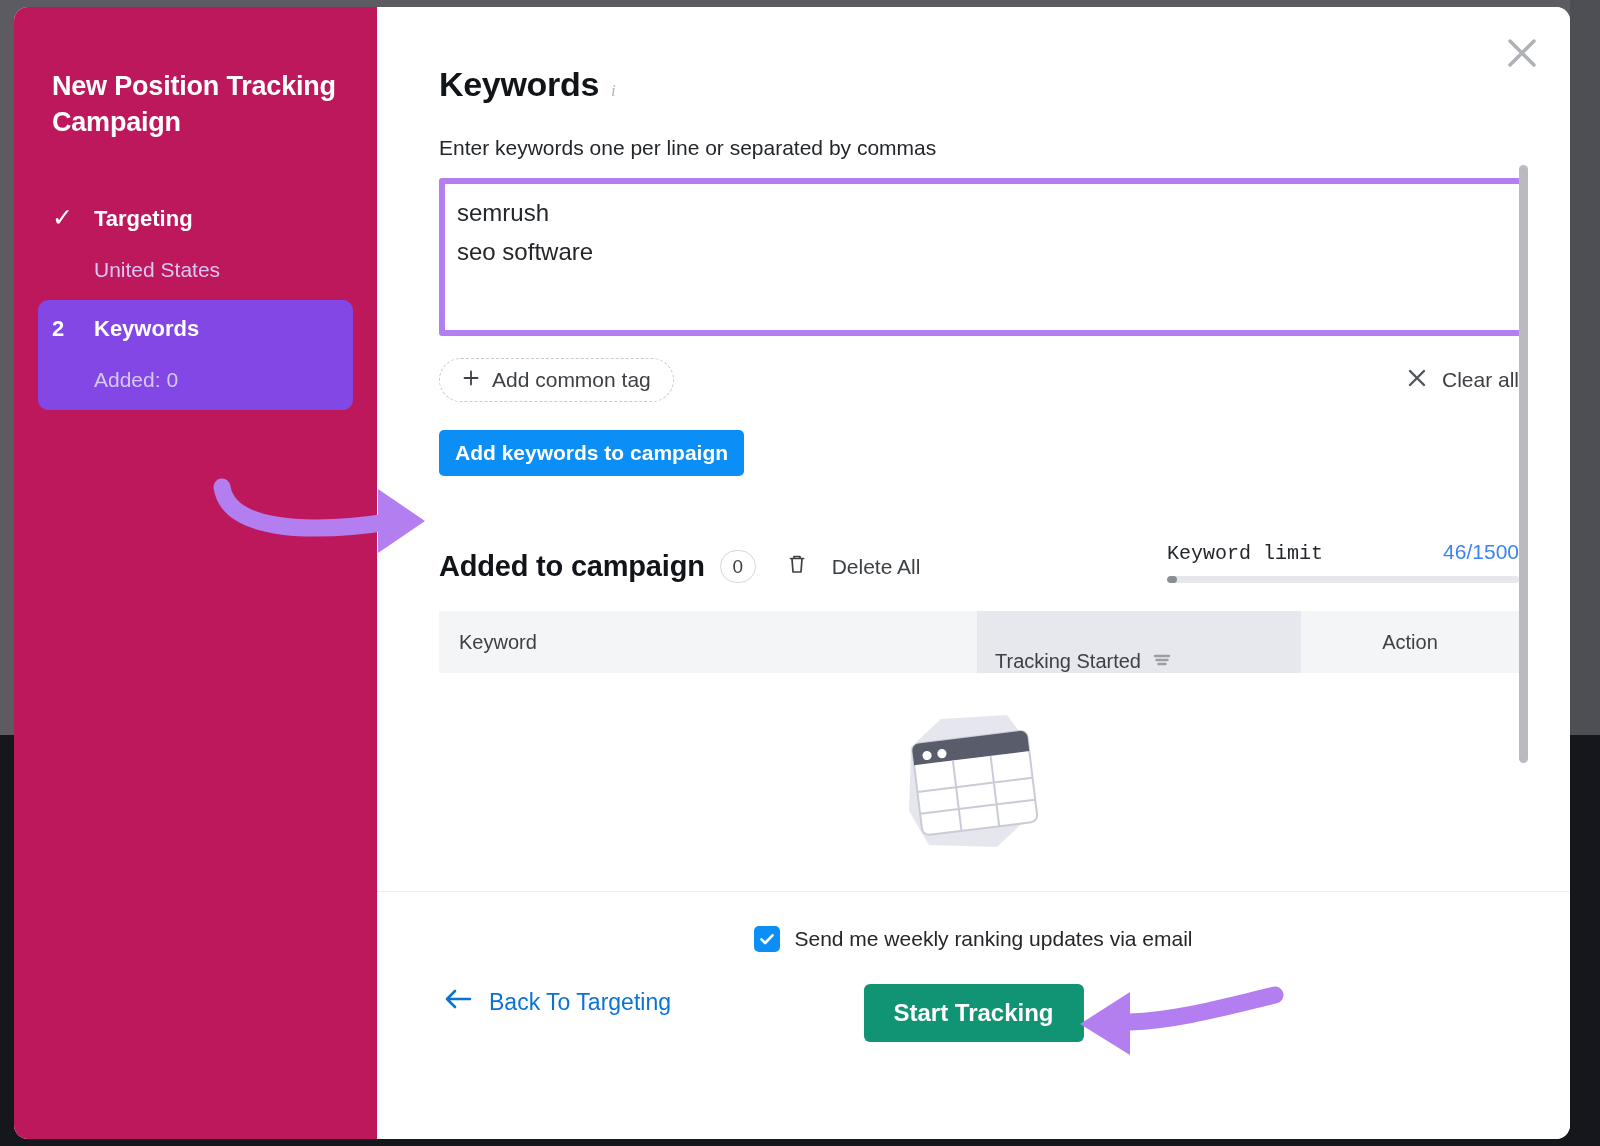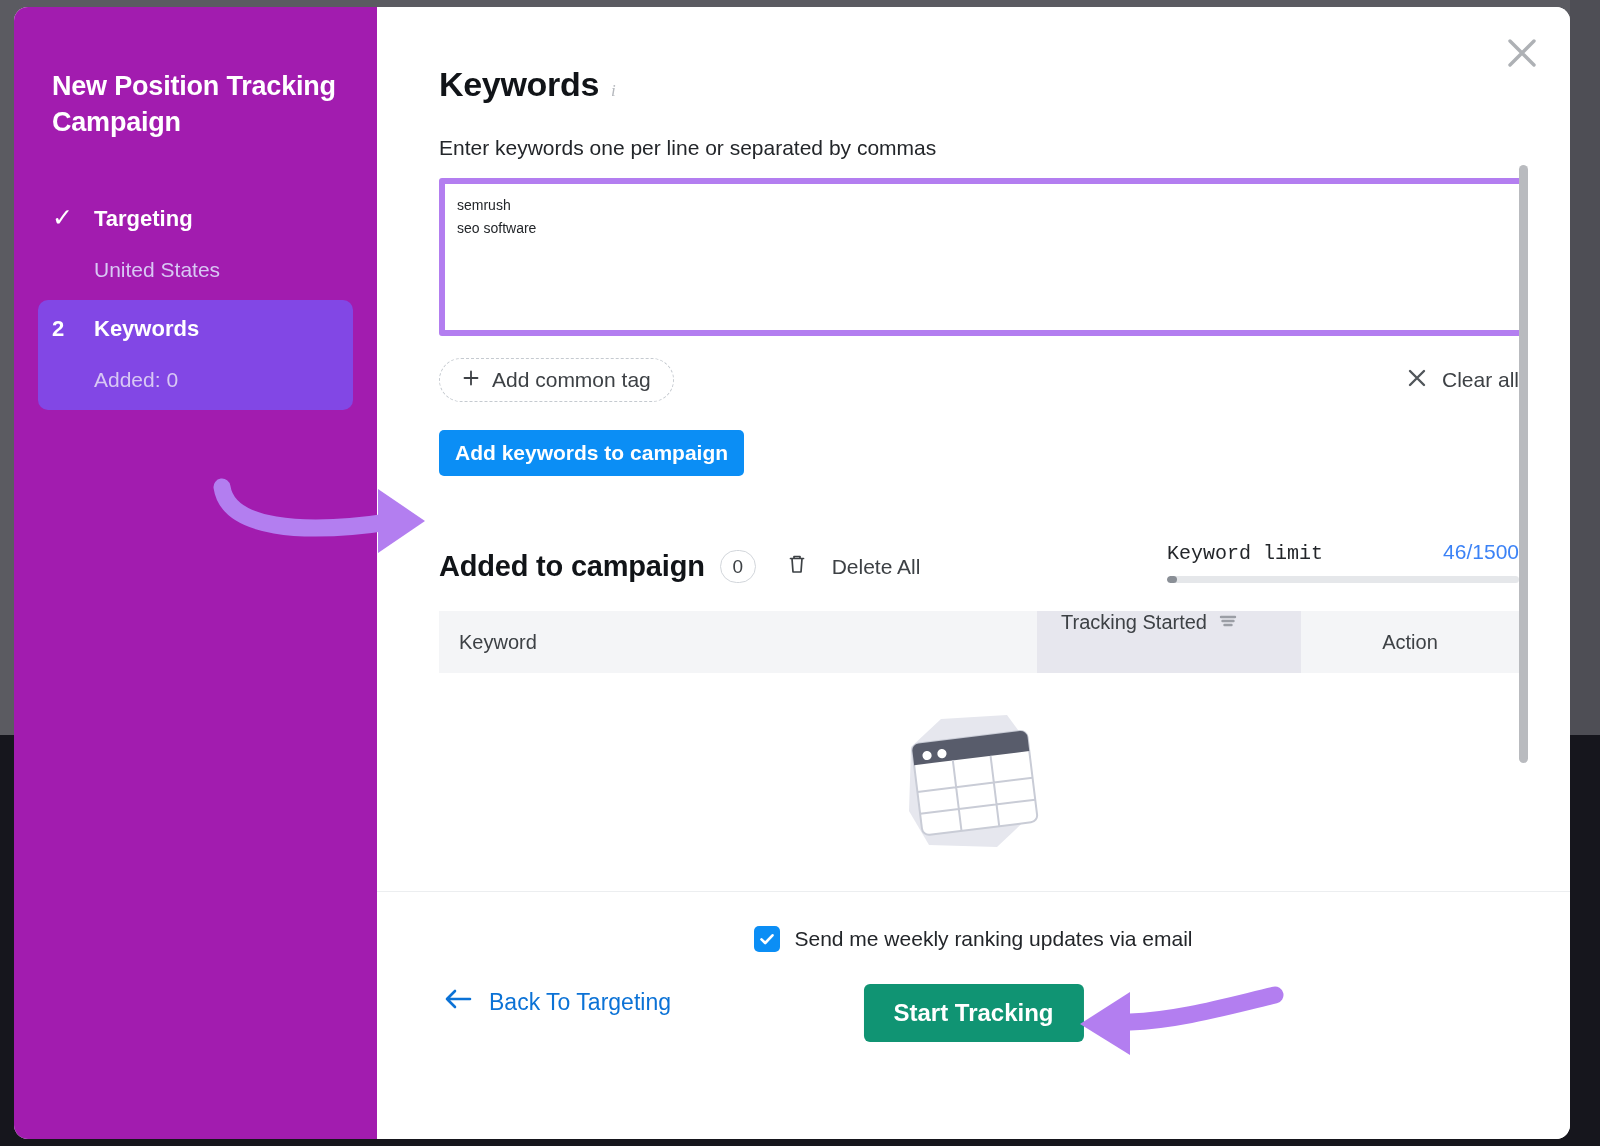--- a/index.html
+++ b/index.html
@@ -27,21 +27,21 @@
     width: 1556px; height: 1132px;
     background: #ffffff;
     border-radius: 14px;
     overflow: hidden;
     display: flex;
   }
 
   
   .sidebar {
     width: 363px; flex: 0 0 363px;
-    background: #a21caf;
+    background: #be185d;
     padding: 62px 24px 0 38px;
     position: relative;
   }
   .camp-title {
     color: #fff; font-size: 27px; font-weight: 700; line-height: 1.33;
     letter-spacing: -0.2px;
     width: 300px;
   }
   .steps { margin-top: 48px; }
   .step {
@@ -113,21 +113,21 @@
   }
 
   
   .kw-box-wrap {
     margin-top: 18px; width: 1086px; height: 158px;
     border: 6px solid #b37ef0; border-radius: 3px;
     background: #fff; padding: 10px 0 0 12px;
   }
   .kw-box {
     width: 100%; height: 100%; border: none; outline: none; resize: none;
-    font-family: "Liberation Sans", sans-serif; font-size: 14px;
+    font-family: "Liberation Sans", sans-serif; font-size: 24px;
     color: #23262a; line-height: 1.62; background: transparent;
   }
 
   .under-box {
     margin-top: 22px; width: 1080px; display: flex;
     align-items: center; justify-content: space-between;
   }
   .add-tag {
     display: flex; align-items: center; gap: 12px;
     height: 44px; padding: 0 22px;
@@ -178,22 +178,22 @@
   .limit-fill { position: absolute; left: 0; top: 0; height: 7px; width: 10px; background: #8a8f96; border-radius: 4px; }
 
   
   .tbl { margin-top: 28px; width: 1080px; display: flex; }
   .th {
     height: 62px; display: flex; align-items: center;
     font-size: 20px; color: #3d4145; background: #f4f5f7;
   }
   .th-keyword { flex: 1 1 auto; padding-left: 20px; }
   .th-tracking {
-    width: 264px; background: #e7e7ee; padding-left: 24px;
-    display: flex; align-items: flex-start; gap: 12px;
+    width: 324px; background: #e7e7ee; padding-left: 18px;
+    display: flex; align-items: flex-end; gap: 12px;
   }
   .th-action { width: 218px; justify-content: center; }
 
   .empty-art {
     position: absolute; left: 50%; transform: translateX(-50%);
     top: 700px; width: 190px; height: 150px;
   }
 
   
   .footer {

